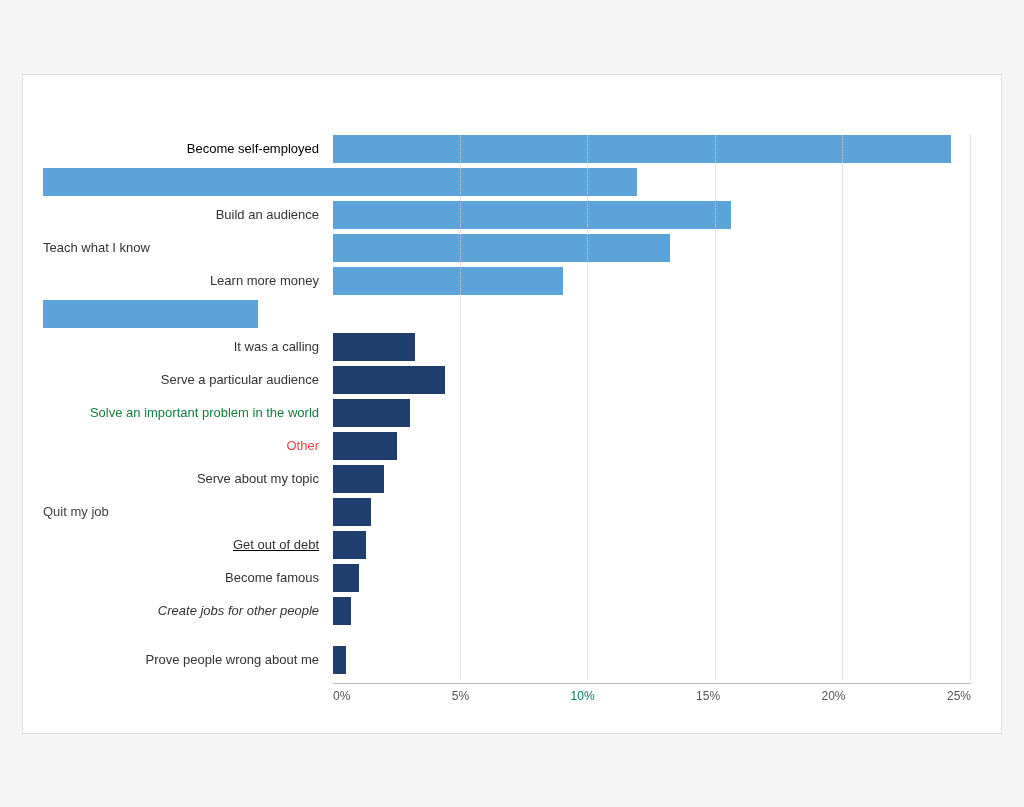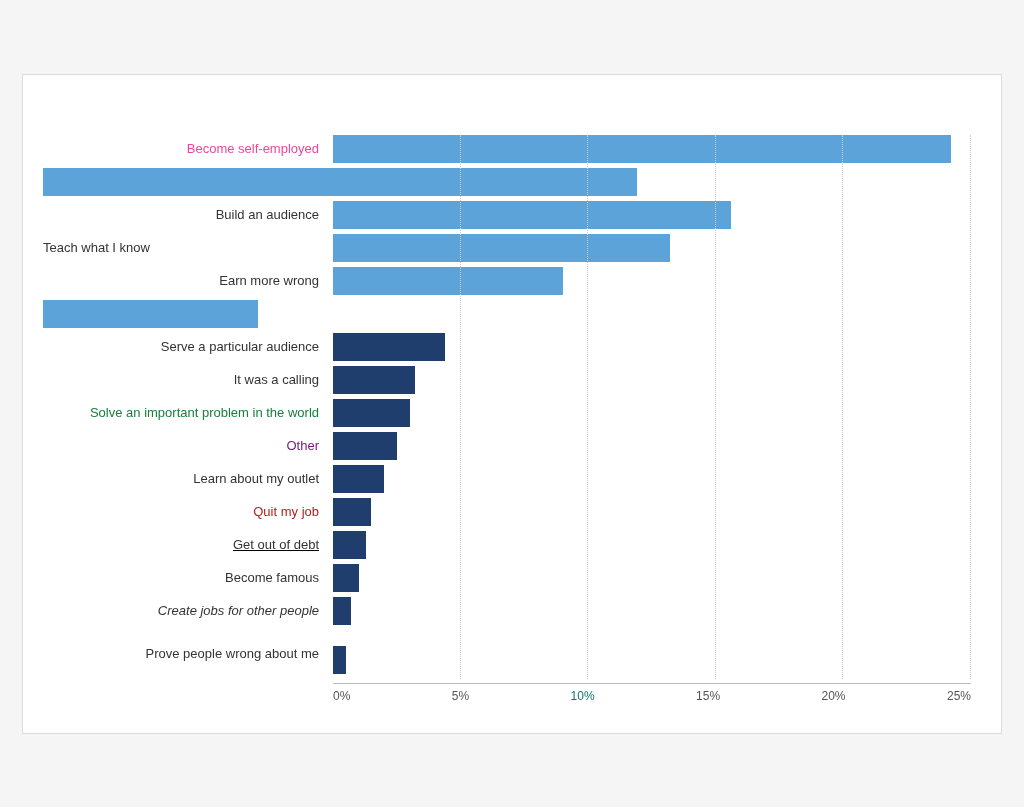--- a/index.html
+++ b/index.html
@@ -44,21 +44,21 @@
 </head>
 <body>
 
 <div class="chart-container">
   <div class="chart-title"></div>
   <div class="chart-area">
       <div style="display: flex; flex-direction: column;">
         <div style="position: relative;">
           <div style="display: flex; flex-direction: column;">
             <div style="display: flex; align-items: center; margin-bottom: 5px; min-height: 28px;">
-              <div style="width: 290px; min-width: 290px; font-size: 13px; color: #ec4899; text-align: right; padding-right: 14px;">Become self-employed</div>
+              <div style="width: 290px; min-width: 290px; font-size: 13px; color: #000000; text-align: right; padding-right: 14px;">Become self-employed</div>
               <div style="flex: 1 1 0%; position: relative; height: 28px; display: flex; align-items: center;">
                 <div class="bar-fill light-blue" style="width: 96.8%; height: 100%;"></div>
               </div>
             </div>
             <div style="display: flex; align-items: center; margin-bottom: 5px; min-height: 28px;">
               <div style="flex: 1 1 0%; position: relative; height: 28px; display: flex; align-items: center;">
                 <div class="bar-fill light-blue" style="width: 64%; height: 100%;"></div>
               </div>
             </div>
             <div style="display: flex; align-items: center; margin-bottom: 5px; min-height: 28px;">
@@ -67,62 +67,62 @@
                 <div class="bar-fill light-blue" style="width: 62.4%; height: 100%;"></div>
               </div>
             </div>
             <div style="display: flex; align-items: center; margin-bottom: 5px; min-height: 28px;">
               <div style="width: 290px; min-width: 290px; font-size: 13px; color: rgb(51, 51, 51); text-align: left; padding-right: 14px;">Teach what I know</div>
               <div style="flex: 1 1 0%; position: relative; height: 28px; display: flex; align-items: center;">
                 <div class="bar-fill light-blue" style="width: 52.8%; height: 100%;"></div>
               </div>
             </div>
             <div style="display: flex; align-items: center; margin-bottom: 5px; min-height: 28px;">
-              <div style="width: 290px; min-width: 290px; font-size: 13px; color: rgb(51, 51, 51); text-align: right; padding-right: 14px;">Earn more wrong</div>
+              <div style="width: 290px; min-width: 290px; font-size: 13px; color: rgb(51, 51, 51); text-align: right; padding-right: 14px;">Learn more money</div>
               <div style="flex: 1 1 0%; position: relative; height: 28px; display: flex; align-items: center;">
                 <div class="bar-fill light-blue" style="width: 36%; height: 100%;"></div>
               </div>
             </div>
             <div style="display: flex; align-items: center; margin-bottom: 5px; min-height: 28px;">
               <div style="flex: 1 1 0%; position: relative; height: 28px; display: flex; align-items: center;">
                 <div class="bar-fill light-blue" style="width: 23.2%; height: 100%;"></div>
               </div>
             </div>
             <div style="display: flex; align-items: center; margin-bottom: 5px; min-height: 28px;">
+              <div style="width: 290px; min-width: 290px; font-size: 13px; color: rgb(51, 51, 51); text-align: right; padding-right: 14px;">It was a calling</div>
+              <div style="flex: 1 1 0%; position: relative; height: 28px; display: flex; align-items: center;">
+                <div class="bar-fill dark-blue" style="width: 12.8%; height: 100%;"></div>
+              </div>
+            </div>
+            <div style="display: flex; align-items: center; margin-bottom: 5px; min-height: 28px;">
               <div style="width: 290px; min-width: 290px; font-size: 13px; color: rgb(51, 51, 51); text-align: right; padding-right: 14px;">Serve a particular audience</div>
               <div style="flex: 1 1 0%; position: relative; height: 28px; display: flex; align-items: center;">
                 <div class="bar-fill dark-blue" style="width: 17.6%; height: 100%;"></div>
-              </div>
-            </div>
-            <div style="display: flex; align-items: center; margin-bottom: 5px; min-height: 28px;">
-              <div style="width: 290px; min-width: 290px; font-size: 13px; color: rgb(51, 51, 51); text-align: right; padding-right: 14px;">It was a calling</div>
-              <div style="flex: 1 1 0%; position: relative; height: 28px; display: flex; align-items: center;">
-                <div class="bar-fill dark-blue" style="width: 12.8%; height: 100%;"></div>
               </div>
             </div>
             <div style="display: flex; align-items: center; margin-bottom: 5px; min-height: 28px;">
               <div style="width: 290px; min-width: 290px; font-size: 13px; color: #15803d; text-align: right; padding-right: 14px;">Solve an important problem in the world</div>
               <div style="flex: 1 1 0%; position: relative; height: 28px; display: flex; align-items: center;">
                 <div class="bar-fill dark-blue" style="width: 12%; height: 100%;"></div>
               </div>
             </div>
             <div style="display: flex; align-items: center; margin-bottom: 5px; min-height: 28px;">
-              <div style="width: 290px; min-width: 290px; font-size: 13px; color: #701a75; text-align: right; padding-right: 14px;">Other</div>
+              <div style="width: 290px; min-width: 290px; font-size: 13px; color: #ef4444; text-align: right; padding-right: 14px;">Other</div>
               <div style="flex: 1 1 0%; position: relative; height: 28px; display: flex; align-items: center;">
                 <div class="bar-fill dark-blue" style="width: 10%; height: 100%;"></div>
               </div>
             </div>
             <div style="display: flex; align-items: center; margin-bottom: 5px; min-height: 28px;">
-              <div style="width: 290px; min-width: 290px; font-size: 13px; color: rgb(51, 51, 51); text-align: right; padding-right: 14px;">Learn about my outlet</div>
+              <div style="width: 290px; min-width: 290px; font-size: 13px; color: rgb(51, 51, 51); text-align: right; padding-right: 14px;">Serve about my topic</div>
               <div style="flex: 1 1 0%; position: relative; height: 28px; display: flex; align-items: center;">
                 <div class="bar-fill dark-blue" style="width: 8%; height: 100%;"></div>
               </div>
             </div>
             <div style="display: flex; align-items: center; margin-bottom: 5px; min-height: 28px;">
-              <div style="width: 290px; min-width: 290px; font-size: 13px; color: #b91c1c; text-align: right; padding-right: 14px;">Quit my job</div>
+              <div style="width: 290px; min-width: 290px; font-size: 13px; color: #404040; text-align: left; padding-right: 14px;">Quit my job</div>
               <div style="flex: 1 1 0%; position: relative; height: 28px; display: flex; align-items: center;">
                 <div class="bar-fill dark-blue" style="width: 6%; height: 100%;"></div>
               </div>
             </div>
             <div style="display: flex; align-items: center; margin-bottom: 5px; min-height: 28px; text-decoration: underline;">
               <div style="width: 290px; min-width: 290px; font-size: 13px; color: rgb(51, 51, 51); text-align: right; padding-right: 14px;">Get out of debt</div>
               <div style="flex: 1 1 0%; position: relative; height: 28px; display: flex; align-items: center;">
                 <div class="bar-fill dark-blue" style="width: 5.2%; height: 100%;"></div>
               </div>
             </div>
@@ -131,21 +131,21 @@
               <div style="flex: 1 1 0%; position: relative; height: 28px; display: flex; align-items: center;">
                 <div class="bar-fill dark-blue" style="width: 4%; height: 100%;"></div>
               </div>
             </div>
             <div style="display: flex; align-items: center; margin-bottom: 21px; min-height: 28px; font-style: italic;">
               <div style="width: 290px; min-width: 290px; font-size: 13px; color: rgb(51, 51, 51); text-align: right; padding-right: 14px;">Create jobs for other people</div>
               <div style="flex: 1 1 0%; position: relative; height: 28px; display: flex; align-items: center;">
                 <div class="bar-fill dark-blue" style="width: 2.8%; height: 100%;"></div>
               </div>
             </div>
-            <div style="display: flex; margin-bottom: 5px; min-height: 28px;">
+            <div style="display: flex; align-items: center; margin-bottom: 5px; min-height: 28px;">
               <div style="width: 290px; min-width: 290px; font-size: 13px; color: rgb(51, 51, 51); text-align: right; padding-right: 14px;">Prove people wrong about me</div>
               <div style="flex: 1 1 0%; position: relative; height: 28px; display: flex; align-items: center;">
                 <div class="bar-fill dark-blue" style="width: 2%; height: 100%;"></div>
               </div>
             </div>
           </div>
           <div style="position: absolute; inset: 0px 0px 0px 290px; pointer-events: none; display: flex; justify-content: space-between;">
             <div style="border-left: none; height: 100%;"></div>
             <div style="border-left: 1px dotted rgb(204, 204, 204); height: 100%;"></div>
             <div style="border-left: 1px dotted rgb(204, 204, 204); height: 100%;"></div>

